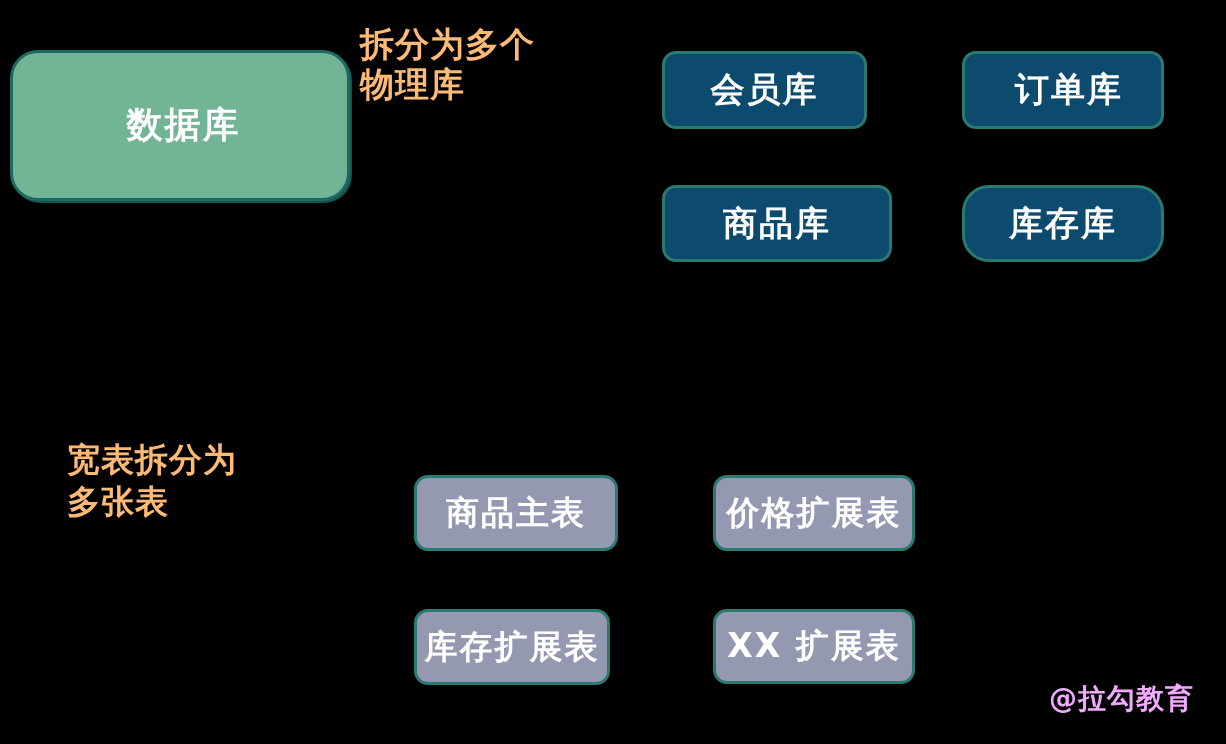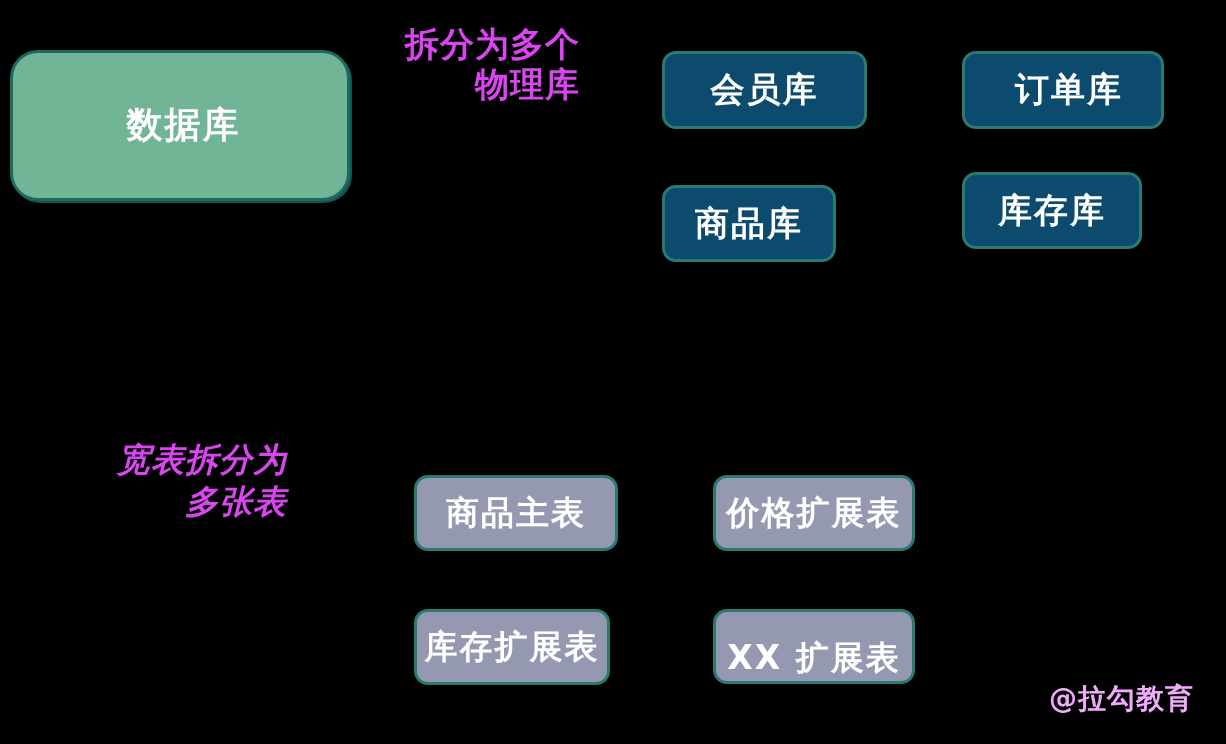--- a/index.html
+++ b/index.html
@@ -42,38 +42,38 @@
     font-size: 34px;
   }
   .purple-box {
     background: #9598B1;
     border: 3px solid #2A7A70;
     border-radius: 14px;
     font-size: 33px;
   }
   #db-member  { left: 662px; top: 51px;  width: 205px; height: 78px; }
   #db-order   { left: 962px; top: 51px;  width: 202px; height: 78px; padding-left: 12px; }
-  #db-product { left: 662px; top: 185px; width: 174px; height: 77px; justify-content: center; }
-  #db-stock   { left: 962px; top: 172px; width: 180px; height: 77px; }
+  #db-product { left: 662px; top: 185px; width: 230px; height: 77px; justify-content: center; }
+  #db-stock   { left: 962px; top: 185px; width: 202px; height: 77px; border-radius: 27px; }
   #tbl-main   { left: 414px; top: 475px; width: 204px; height: 76px; }
   #tbl-price  { left: 713px; top: 475px; width: 202px; height: 76px; }
   #tbl-stock  { left: 414px; top: 609px; width: 196px; height: 76px; }
-  #tbl-xx     { left: 713px; top: 609px; width: 202px; height: 75px; align-items: flex-end; }
+  #tbl-xx     { left: 713px; top: 609px; width: 202px; height: 75px; }
   .annotation {
     position: absolute;
     width: 220px;
-    text-align: right;
-    color: #d946ef;
+    text-align: left;
+    color: #fdba74;
     font-weight: bold;
     font-size: 34px;
     line-height: 40px;
     letter-spacing: 1px;
   }
   #annotation-physical { left: 360px; top: 24px; }
-  #annotation-tables   { left: 67px;  top: 439px; font-size: 33px; line-height: 42px; font-style: italic; }
+  #annotation-tables   { left: 67px;  top: 439px; font-size: 33px; line-height: 42px; }
   .annotation span { display: block; }
   #watermark {
     position: absolute;
     right: 32px;
     bottom: 26px;
     color: #f0abfc;
     font-weight: bold;
     font-size: 28px;
     letter-spacing: 1px;
   }

